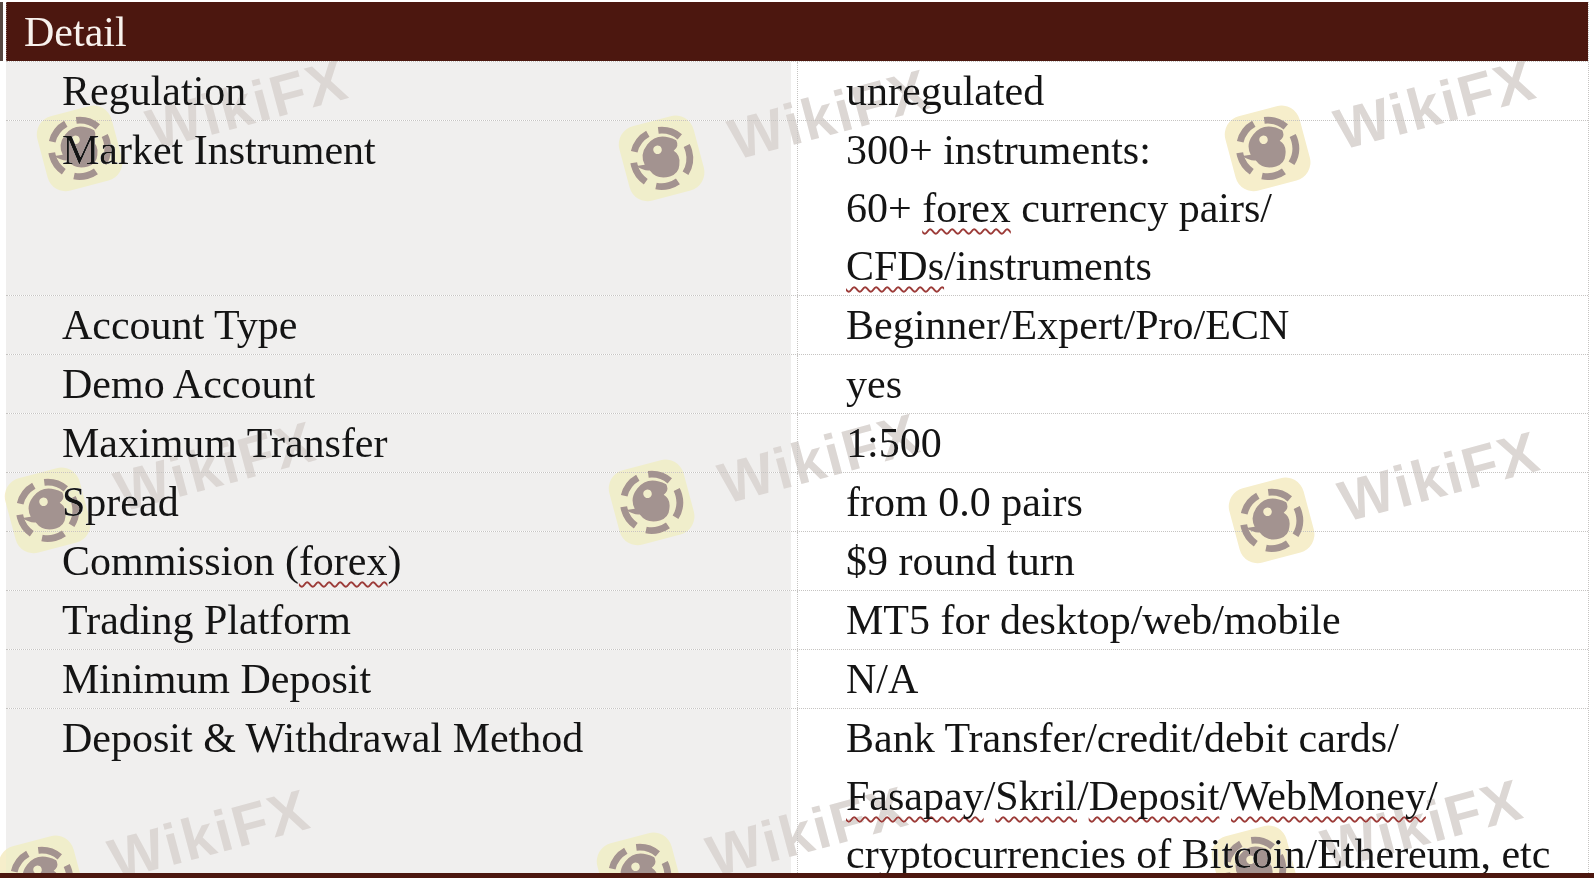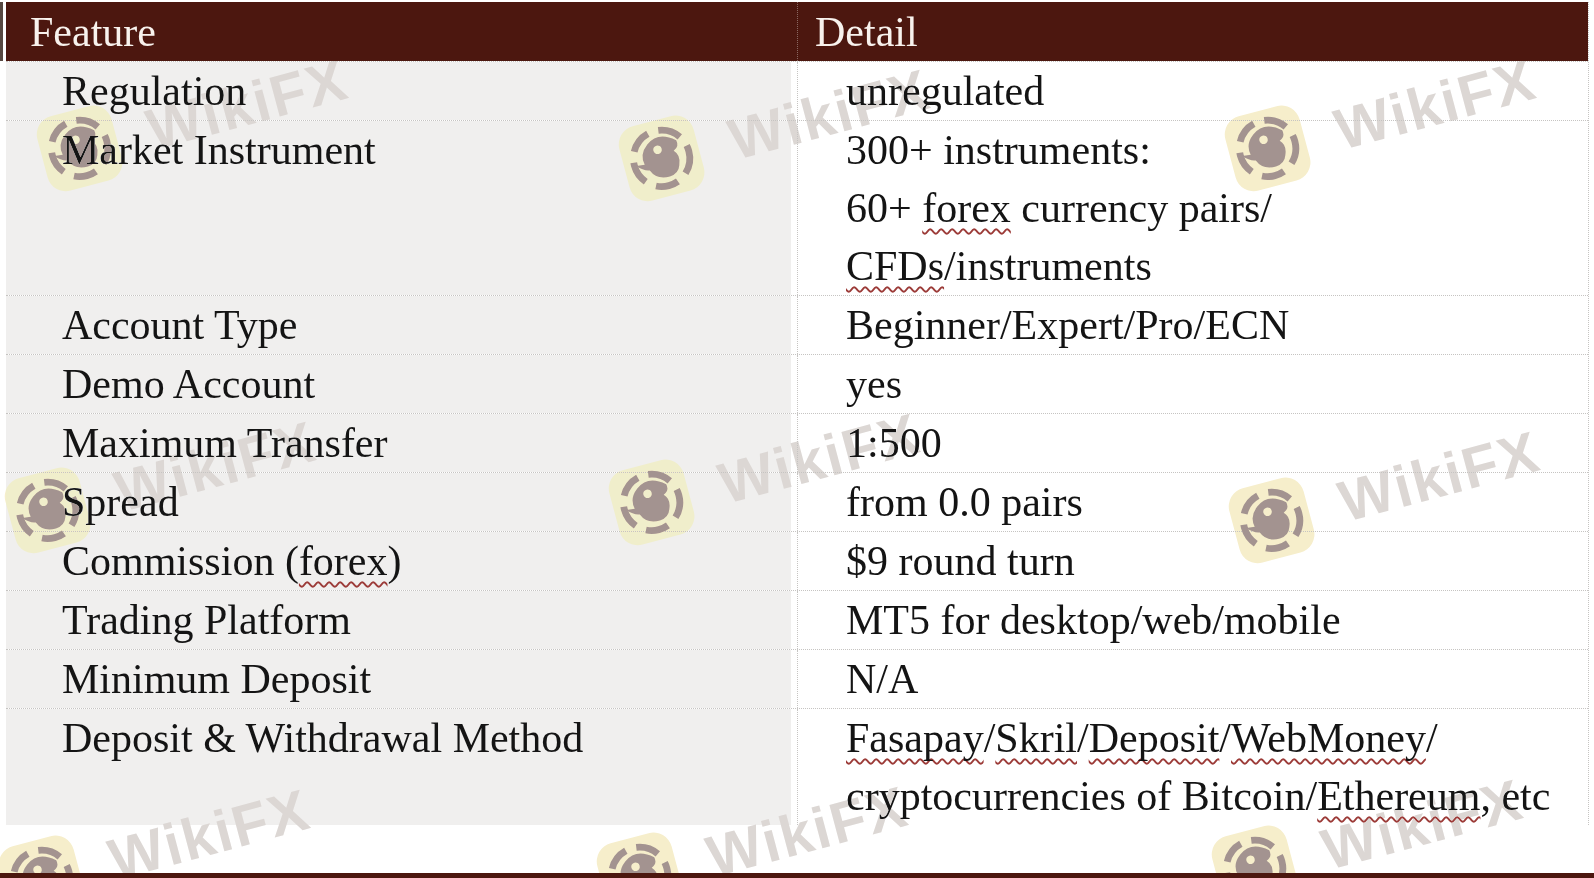--- a/index.html
+++ b/index.html
@@ -39,21 +39,20 @@
     font-family:"Liberation Sans","DejaVu Sans",sans-serif;font-weight:700;font-size:58px;
     letter-spacing:2px;color:var(--wm-text,#dcd7d4);white-space:nowrap;
   }
 </style>
 </head>
 <body>
 
 <div class="page" style="--header-bg: #4c170f; --header-text: #f8f2ed; --feature-bg: #f0efee; --detail-bg: #ffffff; --body-text: #141414; --divider: #c6c4c2; --squiggle: #9c3b38; --wm-text: #dcd7d4;">
   <div class="tablewrap">
     <div class="thead">
-      <div class="th-left">Feature</div>
       <div class="th-div"></div>
       <div class="th-right">Detail</div>
     </div>
     <div id="rows">
         <div class="row">
           <div class="cell left">
             <div class="line"><span>Regulation</span></div>
           </div>
           <div class="gap"></div>
           <div class="cell right">
@@ -133,20 +132,21 @@
           <div class="cell right">
             <div class="line"><span>N/A</span></div>
           </div>
         </div>
         <div class="row">
           <div class="cell left">
             <div class="line"><span>Deposit &amp; Withdrawal Method</span></div>
           </div>
           <div class="gap"></div>
           <div class="cell right">
+            <div class="line"><span>Bank Transfer/credit/debit cards/</span></div>
             <div class="line"><span class="squiggle">Fasapay</span><span>/</span><span class="squiggle">Skril</span><span>/</span><span class="squiggle">Deposit</span><span>/</span><span class="squiggle">WebMoney</span><span>/</span></div>
             <div class="line"><span>cryptocurrencies of Bitcoin/</span><span class="squiggle">Ethereum</span><span>, etc</span></div>
           </div>
         </div>
       </div>
   </div>
 
   <div class="left-edge"></div>
   <div class="bottom-strip"></div>
   <div class="watermark-layer" id="wmlayer">

